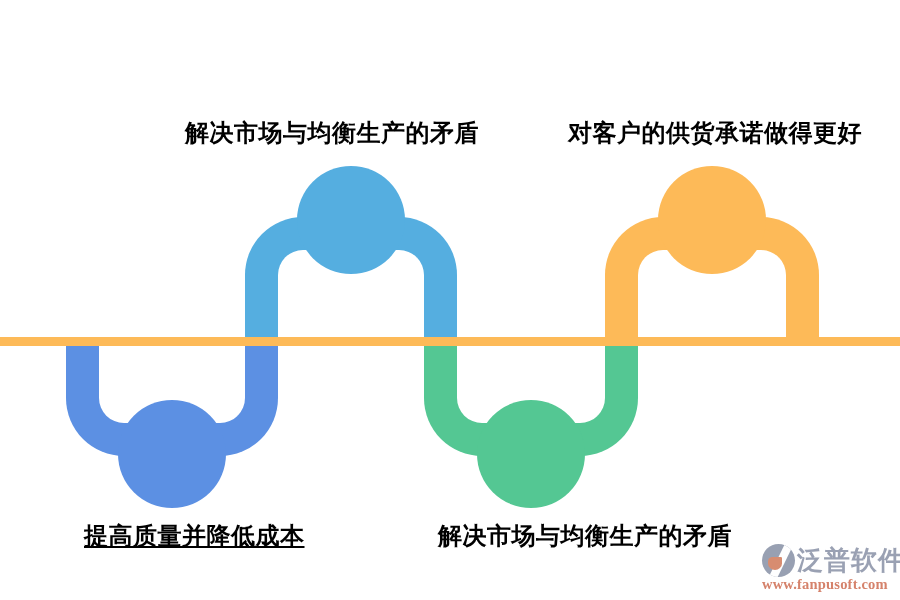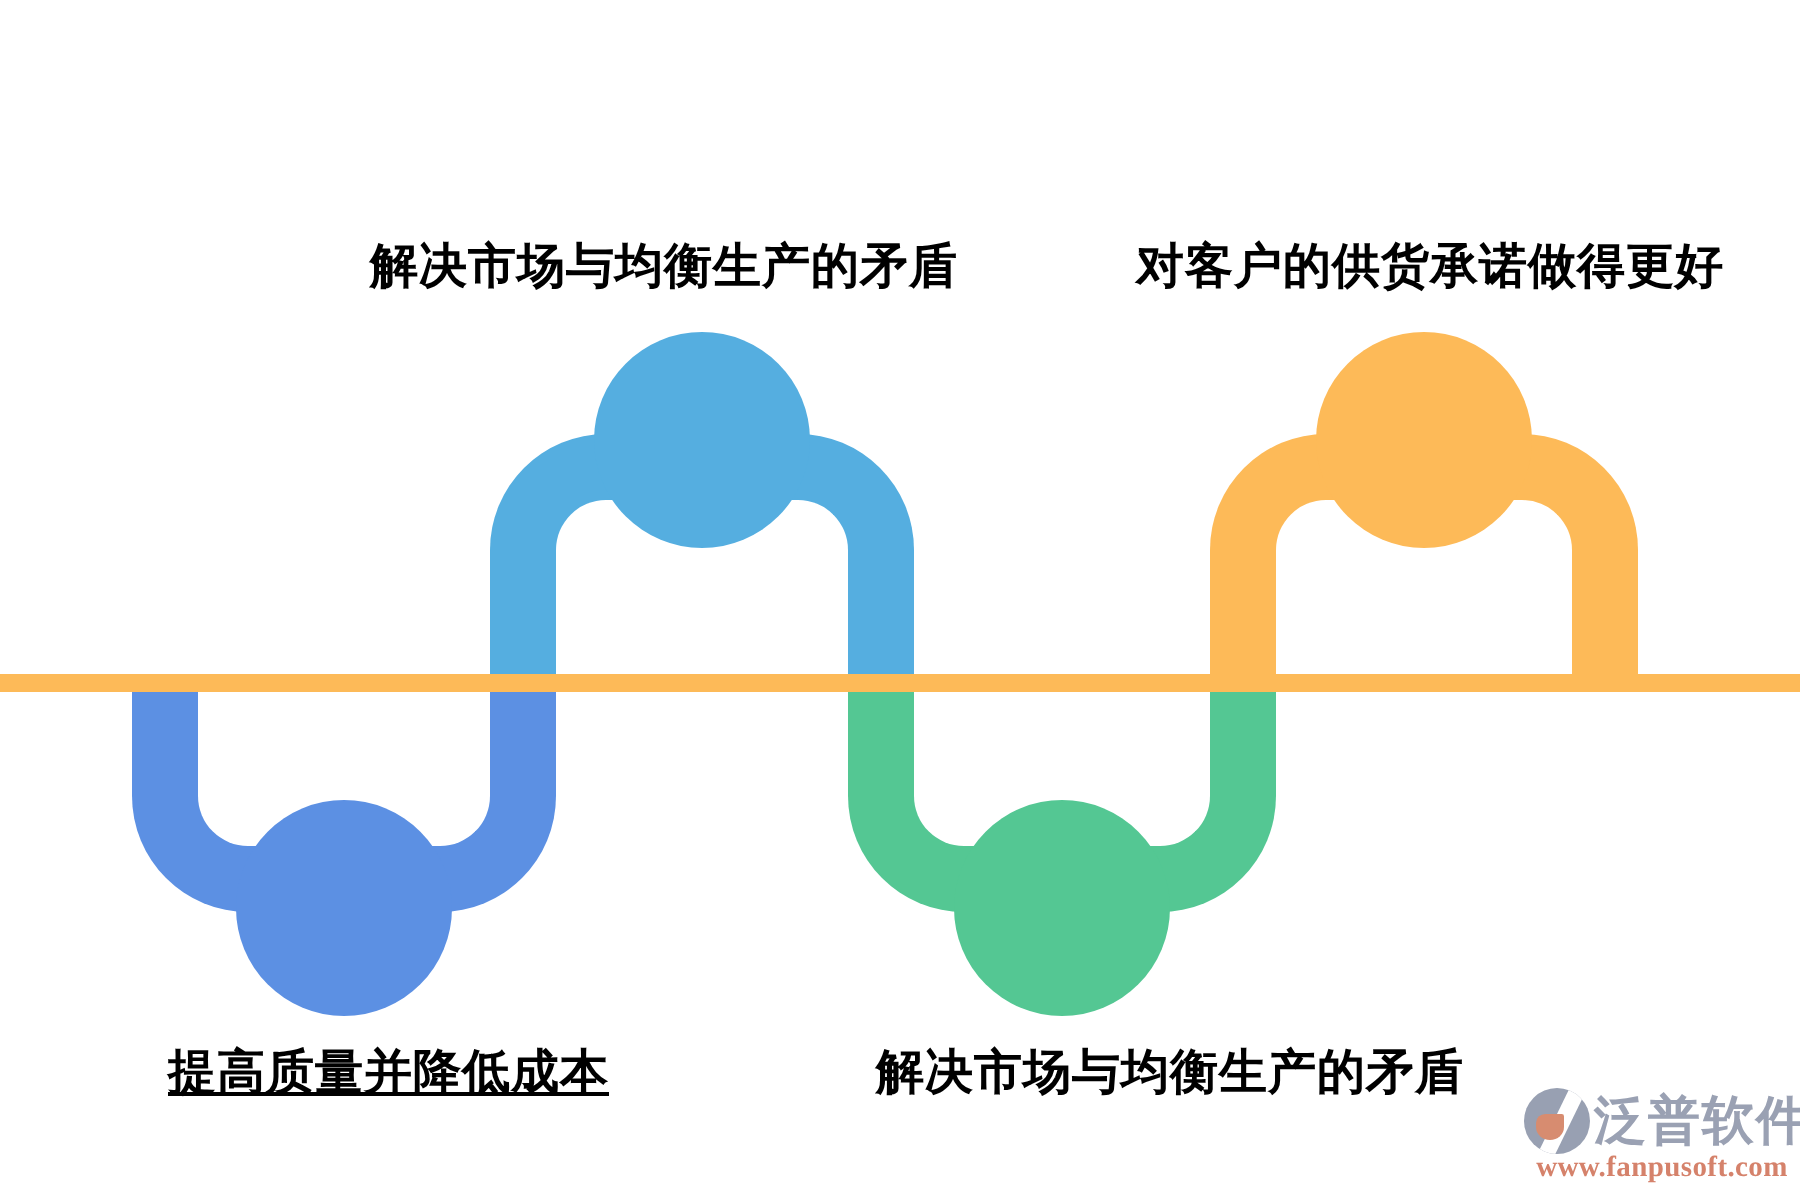--- a/index.html
+++ b/index.html
@@ -99,21 +99,21 @@
     white-space: nowrap;
     line-height: 1.2;
   }
   .brand-url {
     font-family: "Liberation Serif", serif;
     font-weight: bold;
     font-size: 14.5px;
     letter-spacing: 0.2px;
     white-space: nowrap;
     margin-top: -1px;
-    text-align: center;
+    text-align: left;
   }
 </style>
 </head>
 <body>
 
 <div class="stage">
 
   <div class="baseline" style="top: 337px; height: 9px; background: rgb(253, 186, 88);"></div>
 
   <div id="flow-items">

